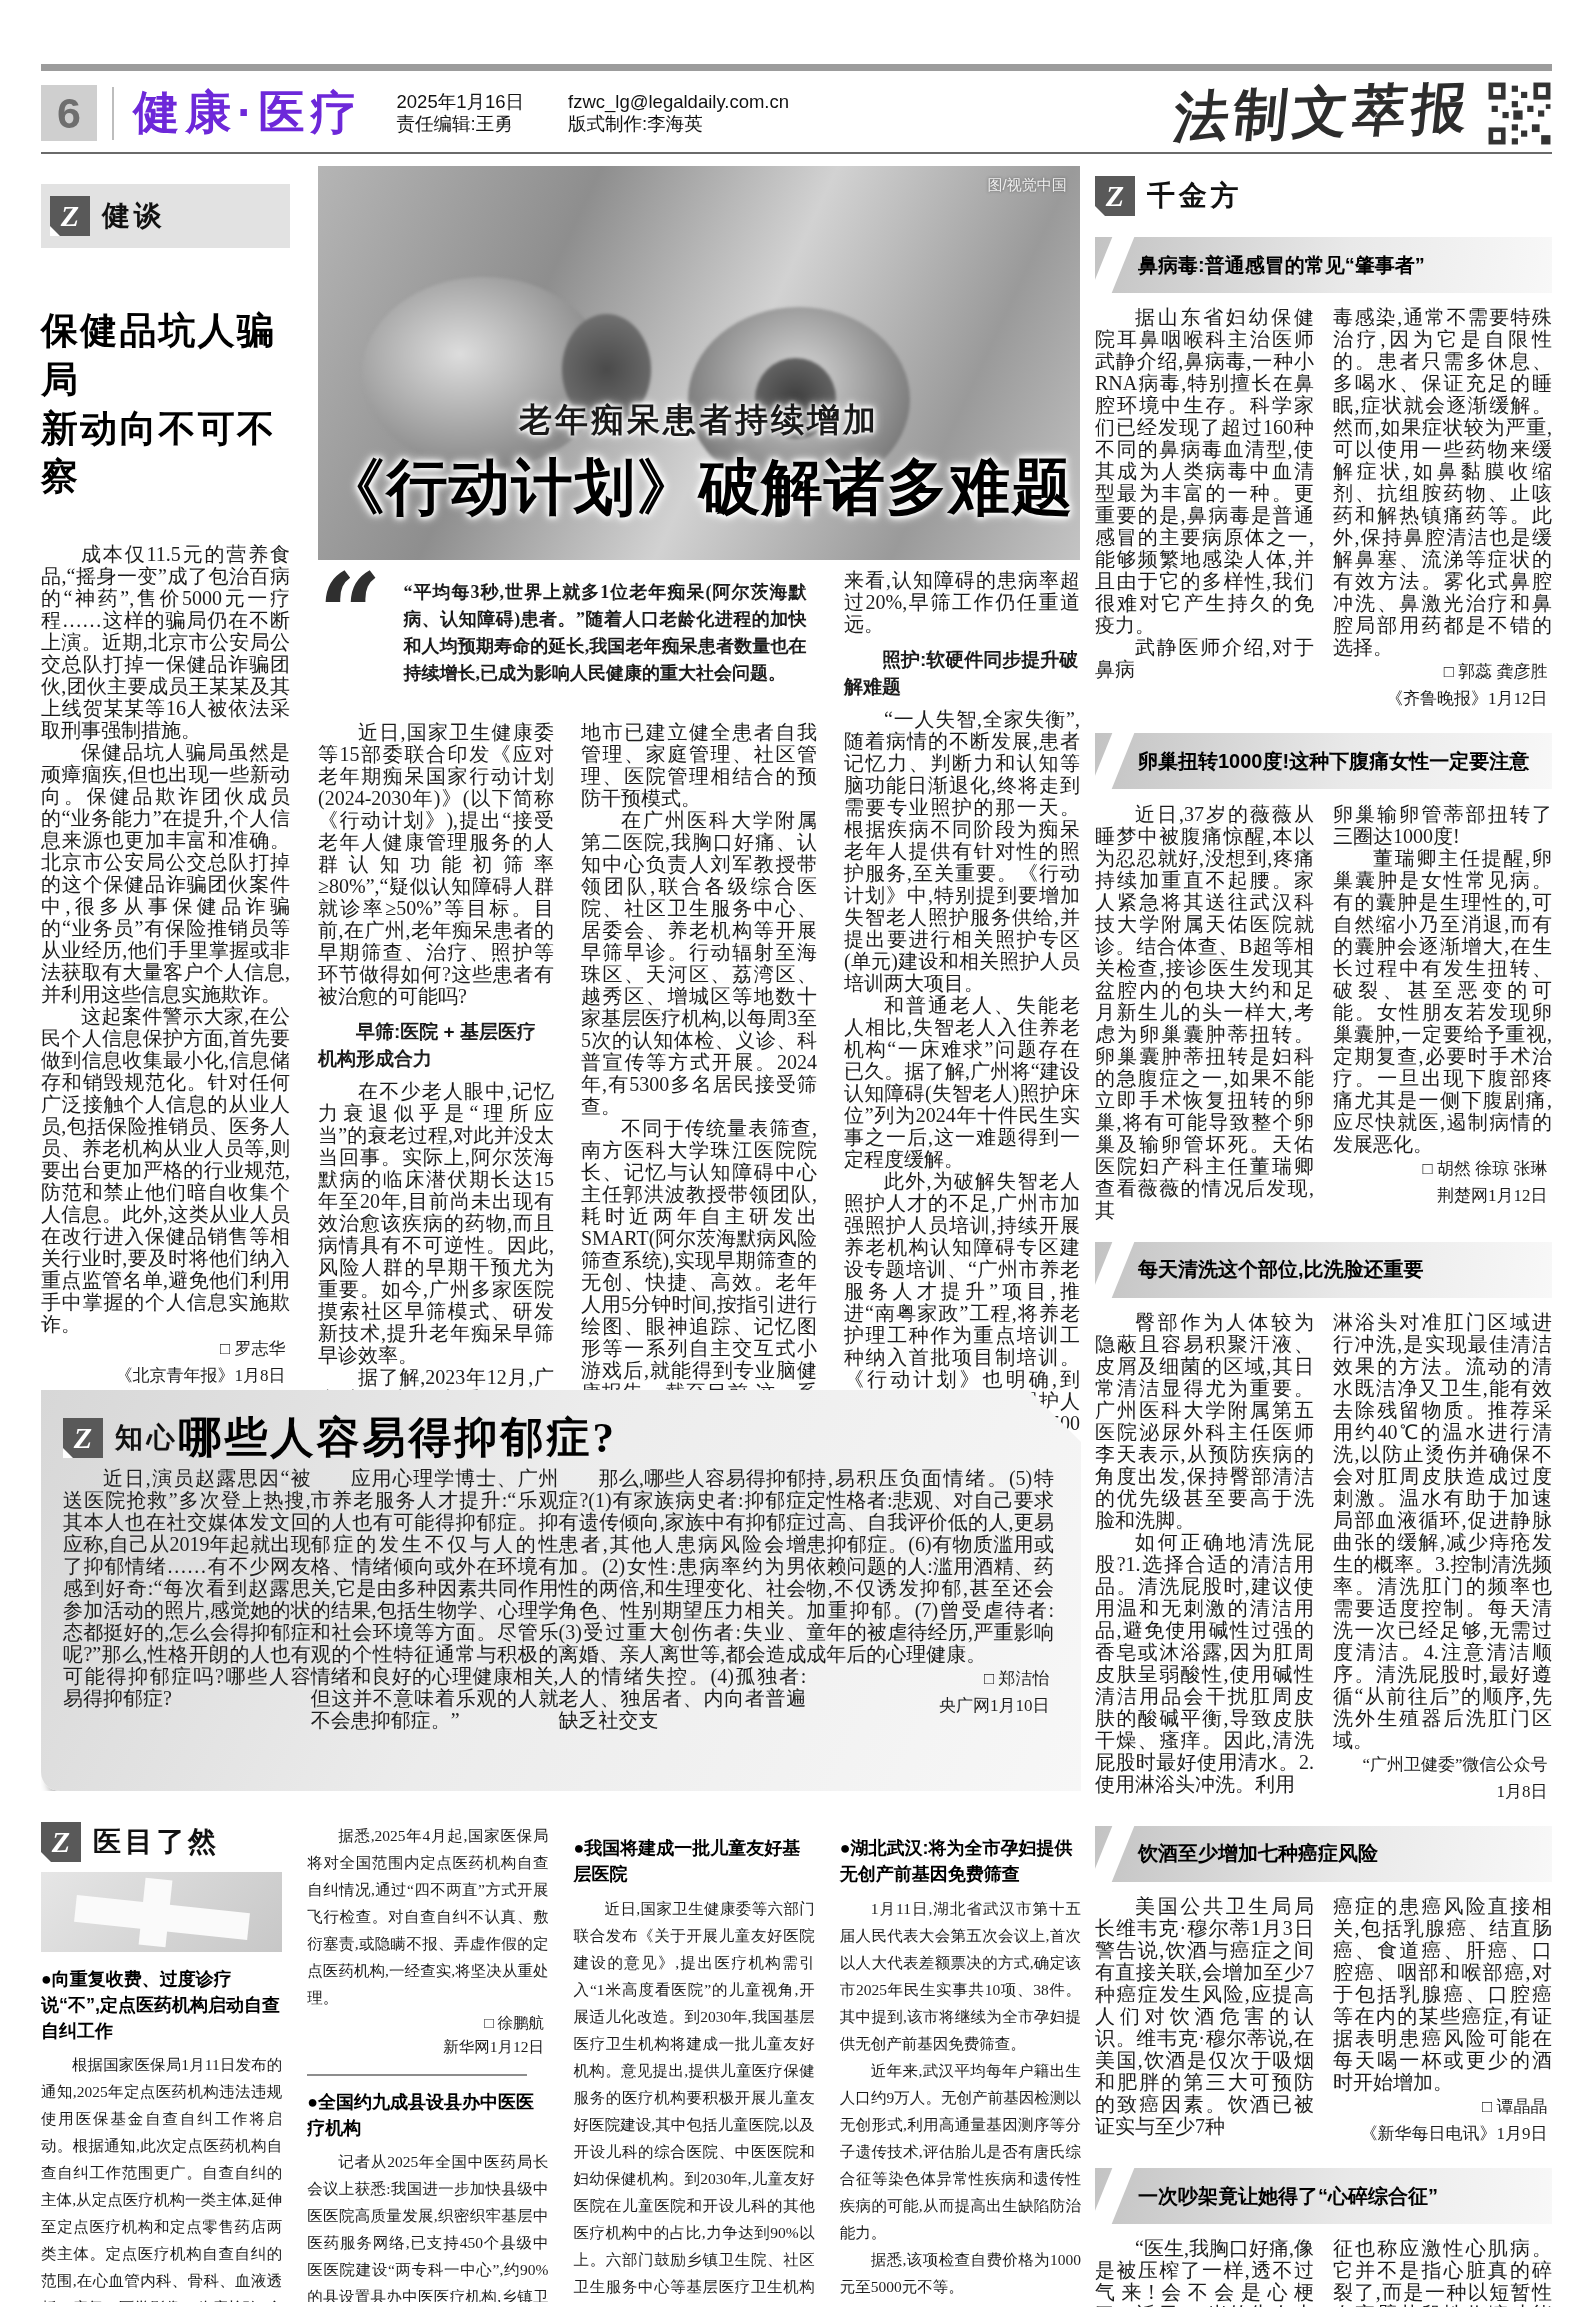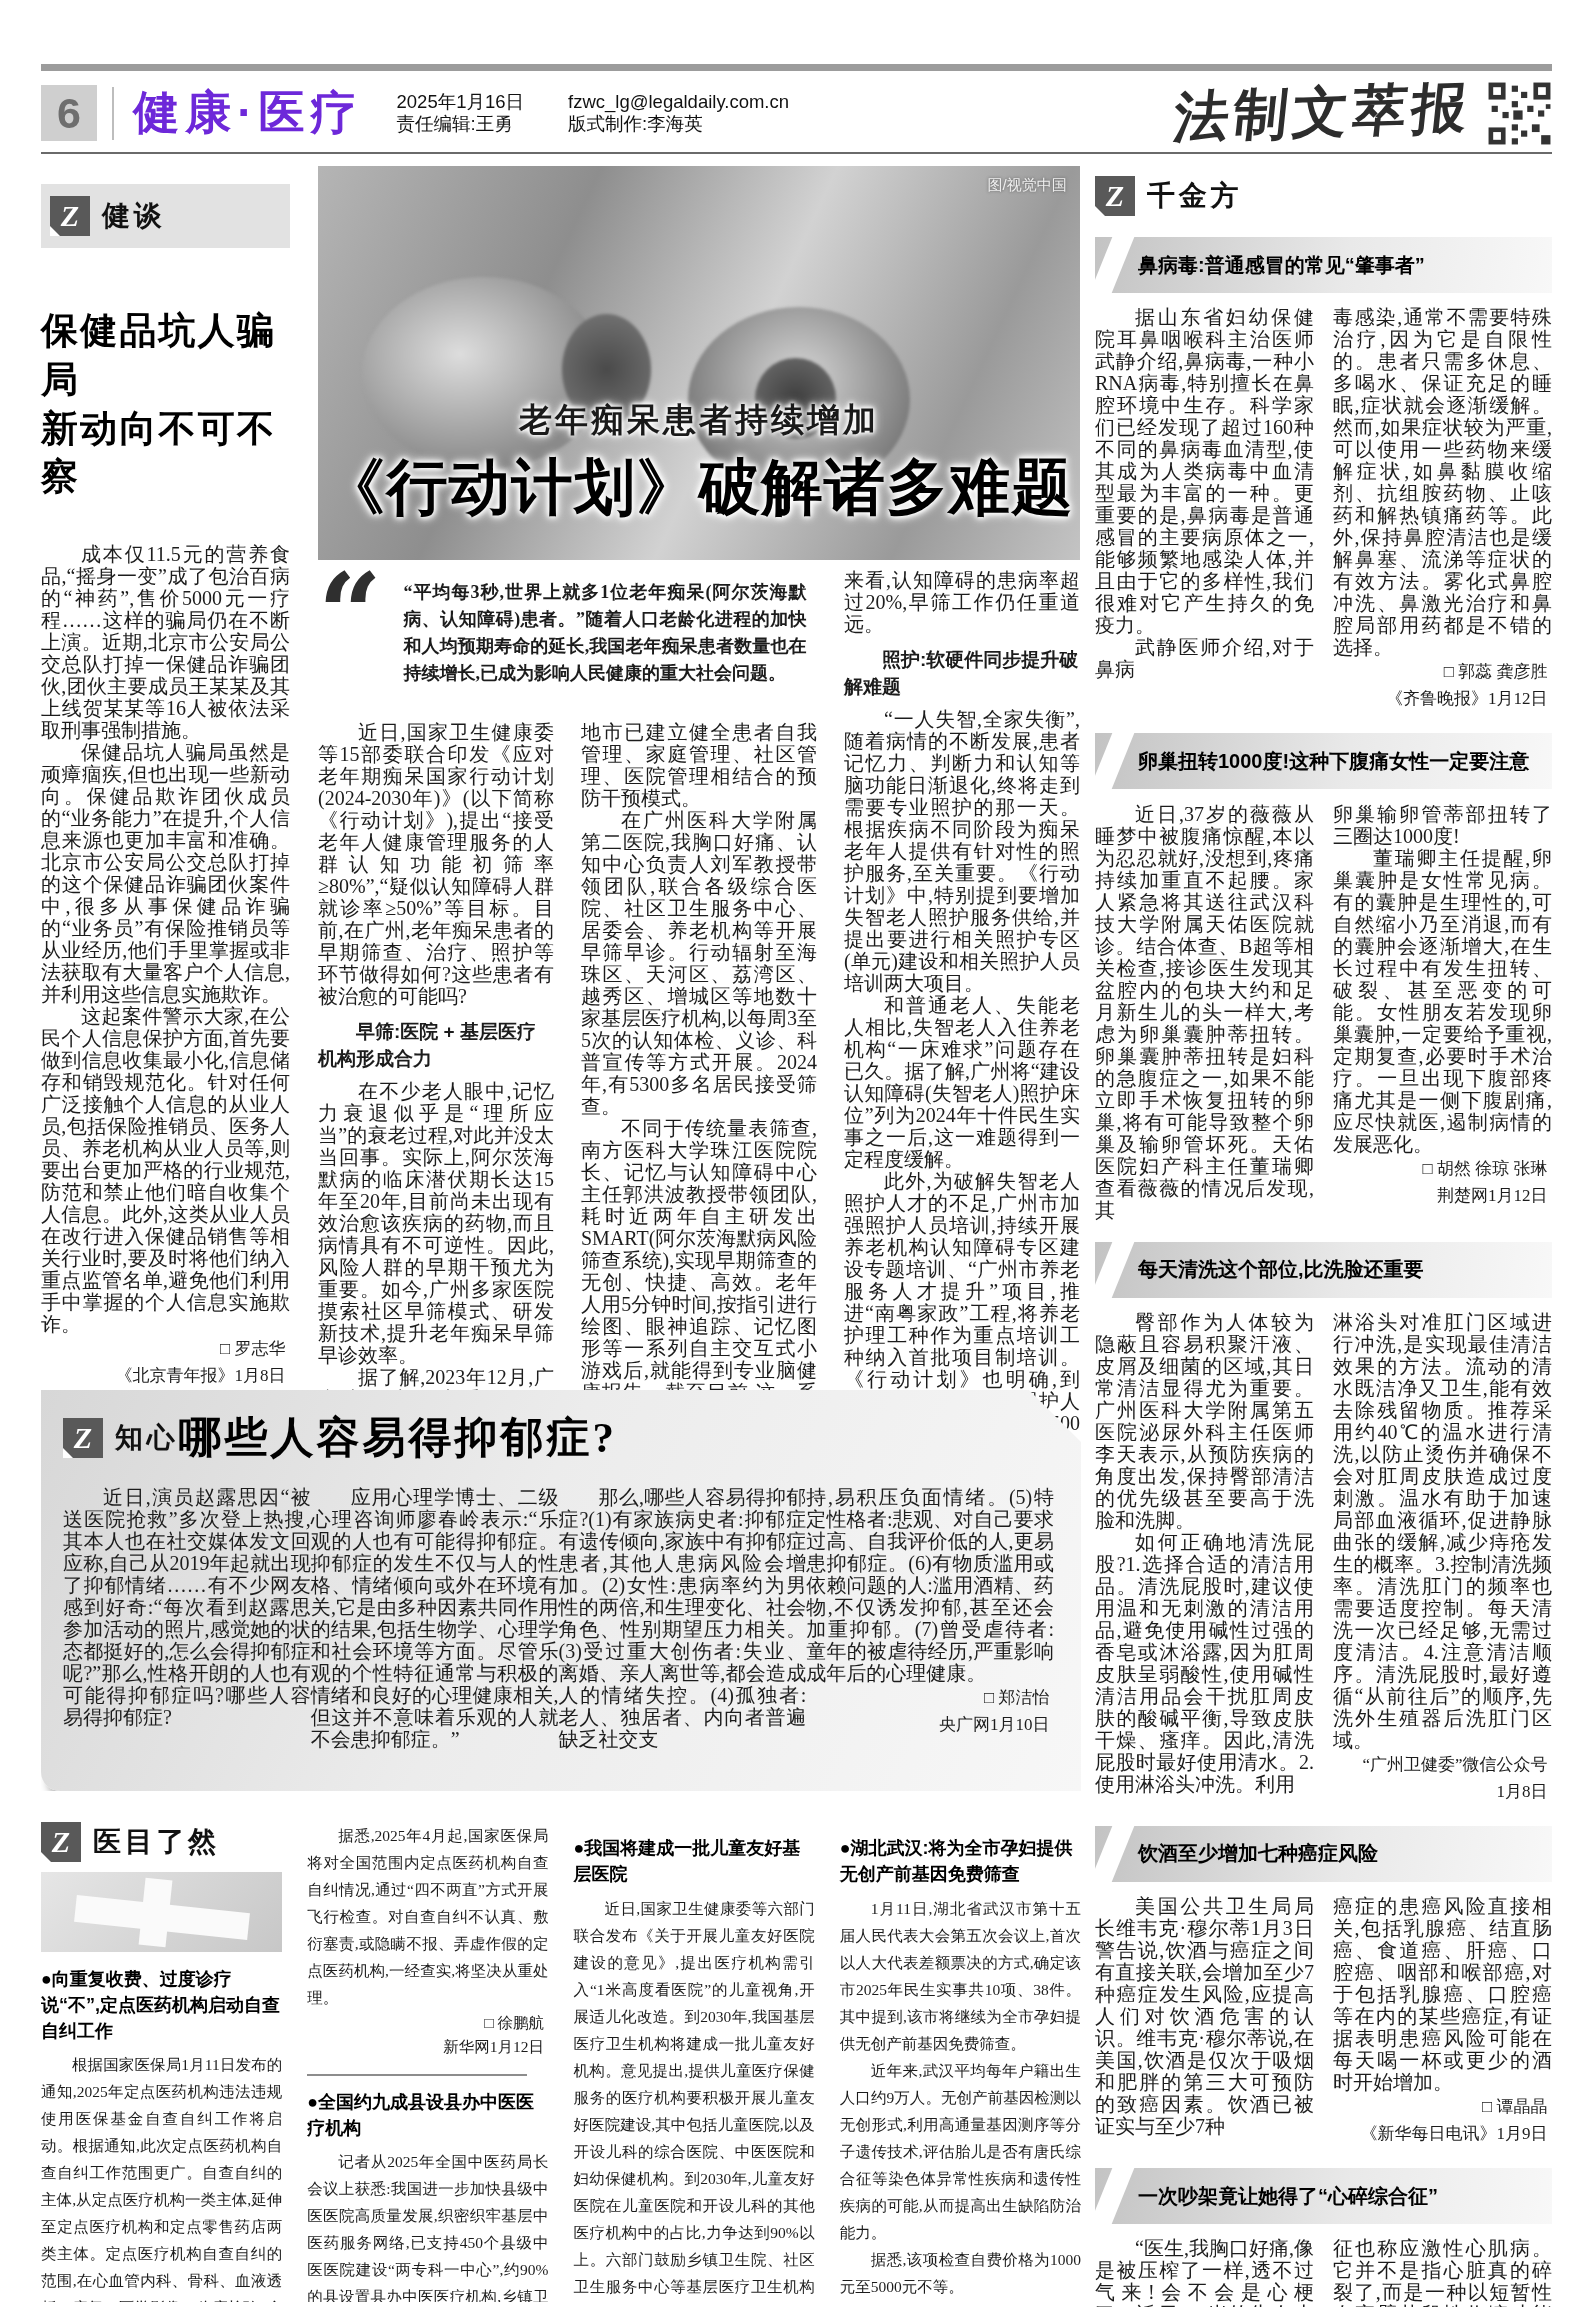--- a/index.html
+++ b/index.html
@@ -70,21 +70,21 @@
   .qjf-cols { display:grid; grid-template-columns:1fr 1fr; column-gap:19px; margin-top:13.3px; }
 
   
   .zhixin { position:absolute; left:41px; top:1390px; width:1040px; height:401px; overflow:hidden;
     background:linear-gradient(115deg,#d7d7d7,#ececec 45%,#f7f7f7);
     clip-path:polygon(0 0, calc(100% - 52px) 0, 100% 52px, 100% 100%, 0 100%);
     border-radius:0 0 0 19px; padding:19px 27px 13.3px 22px;
     box-shadow:0 10.4px 7.4px -6px #bbb; }
   .zx-head { display:flex; align-items:center; }
   .zx-title { flex:1; text-align:left; font:900 43px "Liberation Serif", serif; letter-spacing:3px; color:#000; padding-right:89px; }
-  .zx-cols { display:grid; grid-template-columns:repeat(4,1fr); margin-top:19px; }
+  .zx-cols { display:grid; grid-template-columns:repeat(4,1fr); }
 
   
   .yimu { position:absolute; left:41px; top:1822px; width:1040px; height:480px; overflow:hidden;
     display:grid; grid-template-columns:repeat(4,1fr); column-gap:25px; }
   .ym-photo { height:80px; margin-top:10.4px; background:linear-gradient(135deg,#e6e6e6,#c7c7c7); position:relative; overflow:hidden; }
   .ym-photo::before { content:""; position:absolute; left:42%; top:8%; width:27px; height:84%; background:#fafafa; transform:rotate(6deg); }
   .ym-photo::after { content:""; position:absolute; left:14%; top:40%; width:72%; height:27px; background:#fafafa; transform:rotate(6deg); }
   .ym-title { font:800 18px/1.45 "Liberation Sans", sans-serif; margin:13.3px 0 7.4px; color:#000; }
   .yimu .para { font-size:15.5px; line-height:27px; }
   .yimu .byline { font-size:15.5px; line-height:24px; }
@@ -333,21 +333,21 @@
         <span class="badge-logo">Z</span>
         <span class="badge-label">知心</span>
       </div>
       <h2 class="zx-title">哪些人容易得抑郁症?</h2>
     </div>
     <div class="zx-cols">
       <div>
           <p class="para">近日,演员赵露思因“被送医院抢救”多次登上热搜,其本人也在社交媒体发文回应称,自己从2019年起就出现了抑郁情绪……有不少网友感到好奇:“每次看到赵露思参加活动的照片,感觉她的状态都挺好的,怎么会得抑郁症呢?”那么,性格开朗的人也有可能得抑郁症吗?哪些人容易得抑郁症?</p>
         </div>
       <div>
-          <p class="para">应用心理学博士、二级心理咨询师廖春岭表示:“乐观的人也有可能得抑郁症。抑郁症的发生不仅与人的性格、情绪倾向或外在环境有关,它是由多种因素共同作用的结果,包括生物学、心理学和社会环境等方面。尽管乐观的个性特征通常与积极的情绪和良好的心理健康相关,但这并不意味着乐观的人就不会患抑郁症。”</p>
+          <p class="para">应用心理学博士、广州市养老服务人才提升:“乐观的人也有可能得抑郁症。抑郁症的发生不仅与人的性格、情绪倾向或外在环境有关,它是由多种因素共同作用的结果,包括生物学、心理学和社会环境等方面。尽管乐观的个性特征通常与积极的情绪和良好的心理健康相关,但这并不意味着乐观的人就不会患抑郁症。”</p>
         </div>
       <div>
           <p class="para">那么,哪些人容易得抑郁症?(1)有家族病史者:抑郁症有遗传倾向,家族中有抑郁症患者,其他人患病风险会增加。(2)女性:患病率约为男性的两倍,和生理变化、社会角色、性别期望压力相关。(3)受过重大创伤者:失业、离婚、亲人离世等,都会造成人的情绪失控。(4)孤独者:老人、独居者、内向者普遍缺乏社交支</p>
         </div>
       <div>
         <div class="cont">
             <p class="para">持,易积压负面情绪。(5)特定性格者:悲观、对自己要求过高、自我评价低的人,更易患抑郁症。(6)有物质滥用或依赖问题的人:滥用酒精、药物,不仅诱发抑郁,甚至还会加重抑郁。(7)曾受虐待者:童年的被虐待经历,严重影响成年后的心理健康。</p>
           </div>
         <div class="byline">
           <div>□ 郑洁怡</div>

